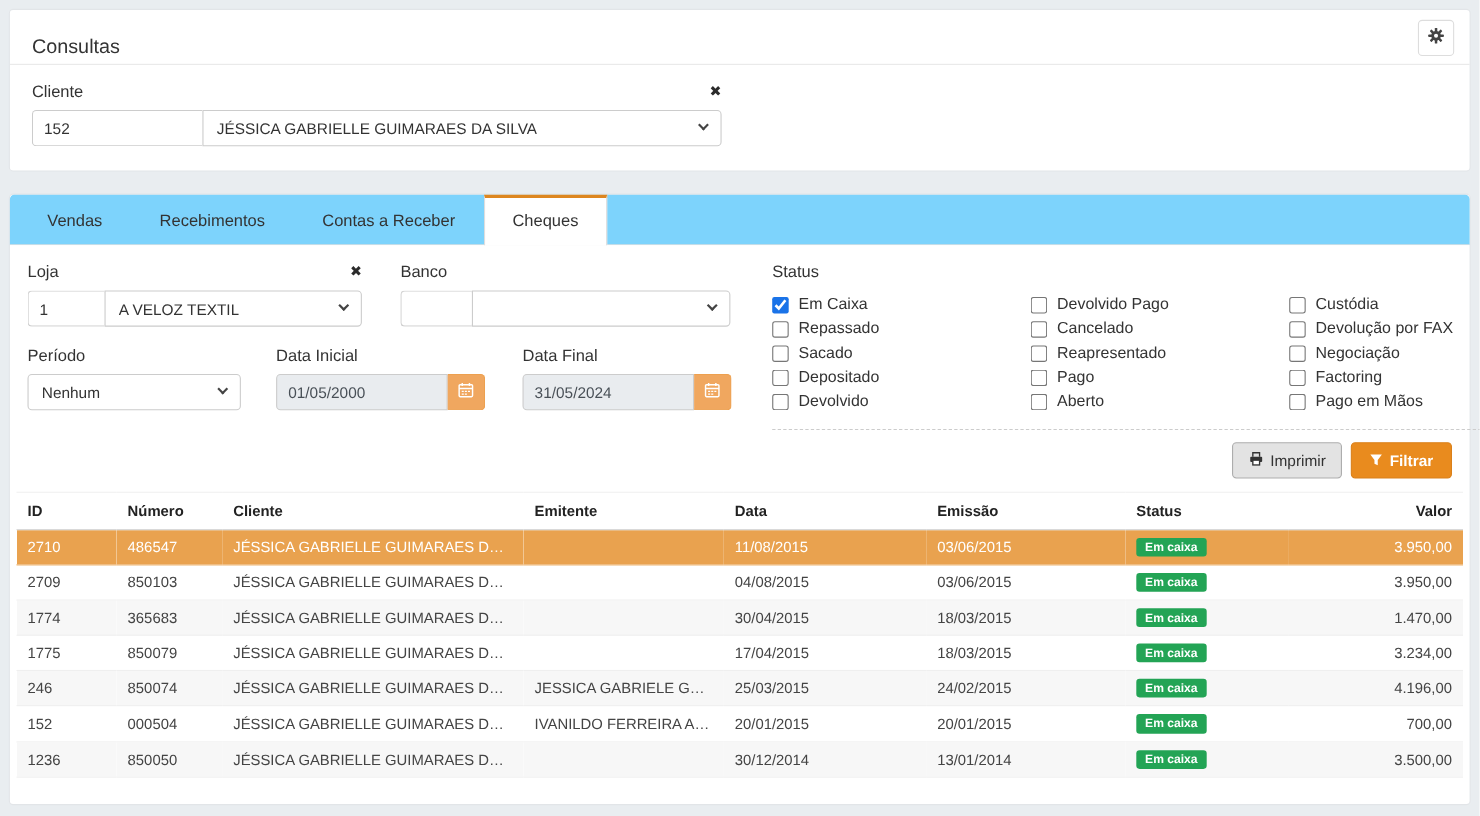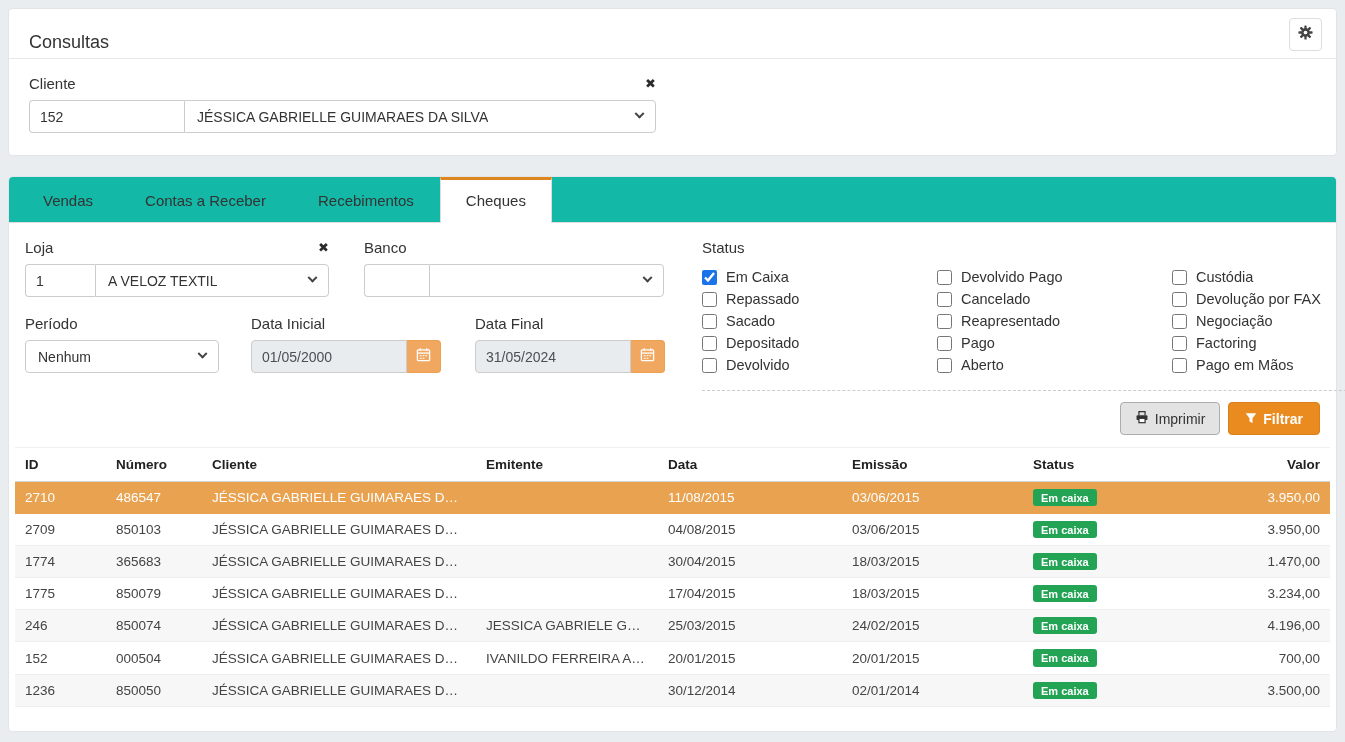--- a/index.html
+++ b/index.html
@@ -67,21 +67,21 @@
     margin-left: auto;
   }
   .cliente-group { width: 627px; }
   .cliente-group .input.code { width: 155px; }
   .cliente-group .select { flex: 1; }
 
   
   .panel-main { min-height: 556px; }
   .tabbar {
     display: flex; border-bottom: 1px solid #ddd;
-    padding-left: 8px; background: #14b8a6; border-radius: 4px 4px 0 0;
+    padding-left: 8px; background: #7dd3fc; border-radius: 4px 4px 0 0;
   }
   .tab {
     padding: 14px 25px; font-size: 15px; color: #333; cursor: pointer;
     border: 1px solid transparent; border-bottom: none;
     margin-bottom: -1px; position: relative; top: 0;
   }
   .tab.active {
     background: #fff;
     border-color: #ddd;
     border-top: 3px solid #dd861f;
@@ -211,23 +211,23 @@
     </div>
   </div>
 </div>
 
 <div class="panel panel-main">
 
   <div class="tabbar">
 
       <div class="tab">Vendas</div>
 
+      <div class="tab">Recebimentos</div>
+
       <div class="tab">Contas a Receber</div>
-
-      <div class="tab">Recebimentos</div>
 
       <div class="tab active">Cheques</div>
     </div>
 
   <div class="filters">
     <div class="filters-left">
       <div class="filters-rowA">
         <div class="field-group loja-group">
           <div class="label-row">
             <span class="field-label">Loja</span>
@@ -505,20 +505,20 @@
             <td><span class="badge">Em caixa</span></td>
             <td class="num">700,00</td>
           </tr>
 
           <tr>
             <td>1236</td>
             <td>850050</td>
             <td>JÉSSICA GABRIELLE GUIMARAES DA SILVA</td>
             <td></td>
             <td>30/12/2014</td>
-            <td>02/01/2014</td>
+            <td>13/01/2014</td>
             <td><span class="badge">Em caixa</span></td>
             <td class="num">3.500,00</td>
           </tr>
         </tbody>
     </table>
   </div>
 </div>
 
 </body></html>

